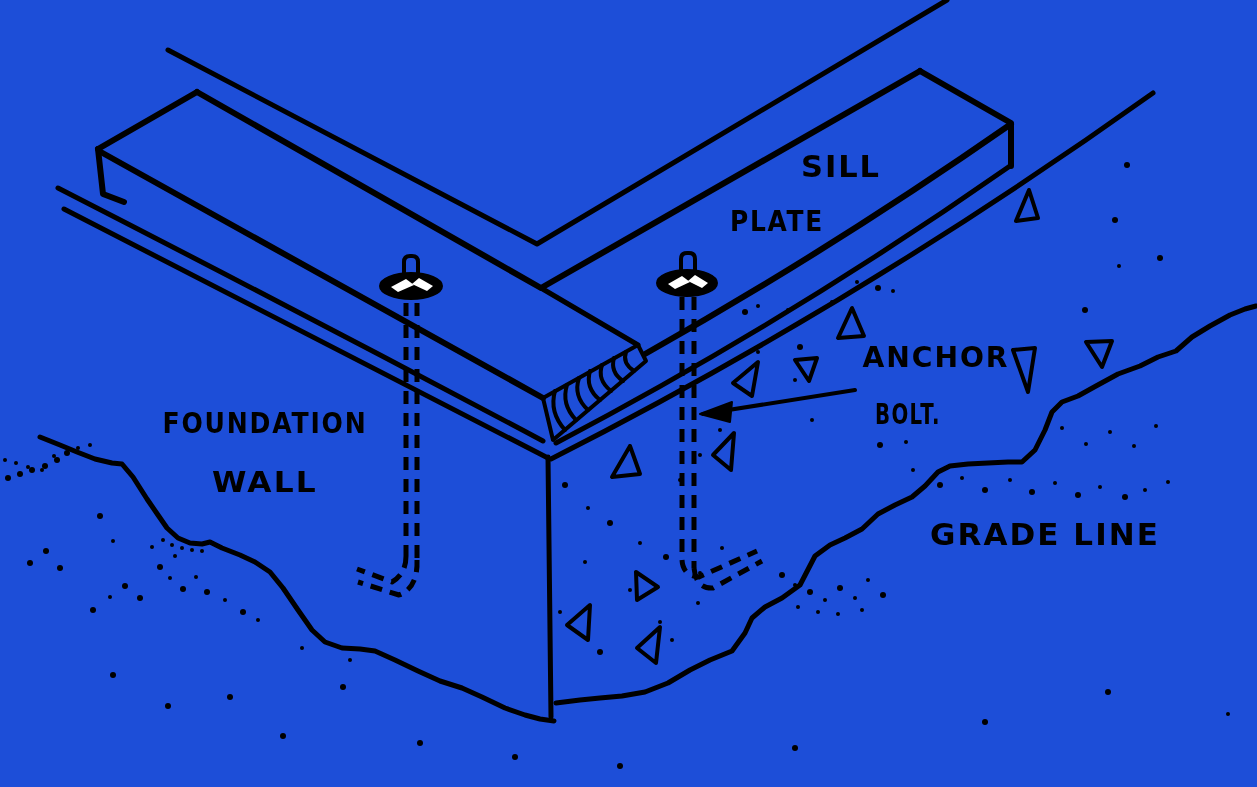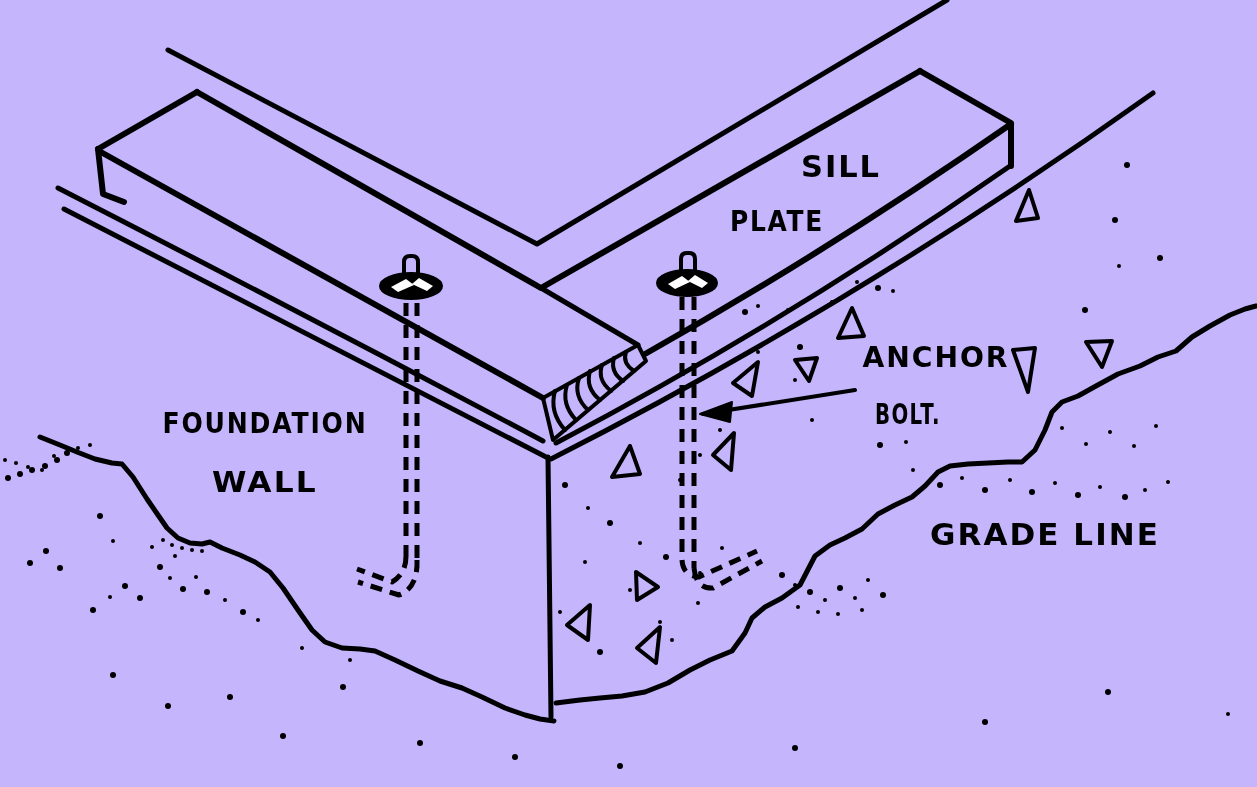--- a/index.html
+++ b/index.html
@@ -1,16 +1,16 @@
 <!DOCTYPE html>
 <html><head>
 <meta charset="utf-8">
 <style>
   html,body{margin:0;padding:0;background:#ffffff;}
-  .stage{position:relative;width:1257px;height:787px;background:#c4b5fd;overflow:hidden;}
+  .stage{position:relative;width:1257px;height:787px;background:#1d4ed8;overflow:hidden;}
   svg{display:block;width:1257px;height:787px;}
   text{fill:#000000;font-family:"DejaVu Sans",sans-serif;font-weight:700;letter-spacing:2px;}
   .lbl-sill{font-size:31px;}
   .lbl-plate{font-size:29px;}
   .lbl-anchor{font-size:29px;}
   .lbl-bolt{font-size:29px;}
   .lbl-foundation{font-size:28px;}
   .lbl-wall{font-size:28px;}
   .lbl-grade{font-size:30px;}
 </style>

